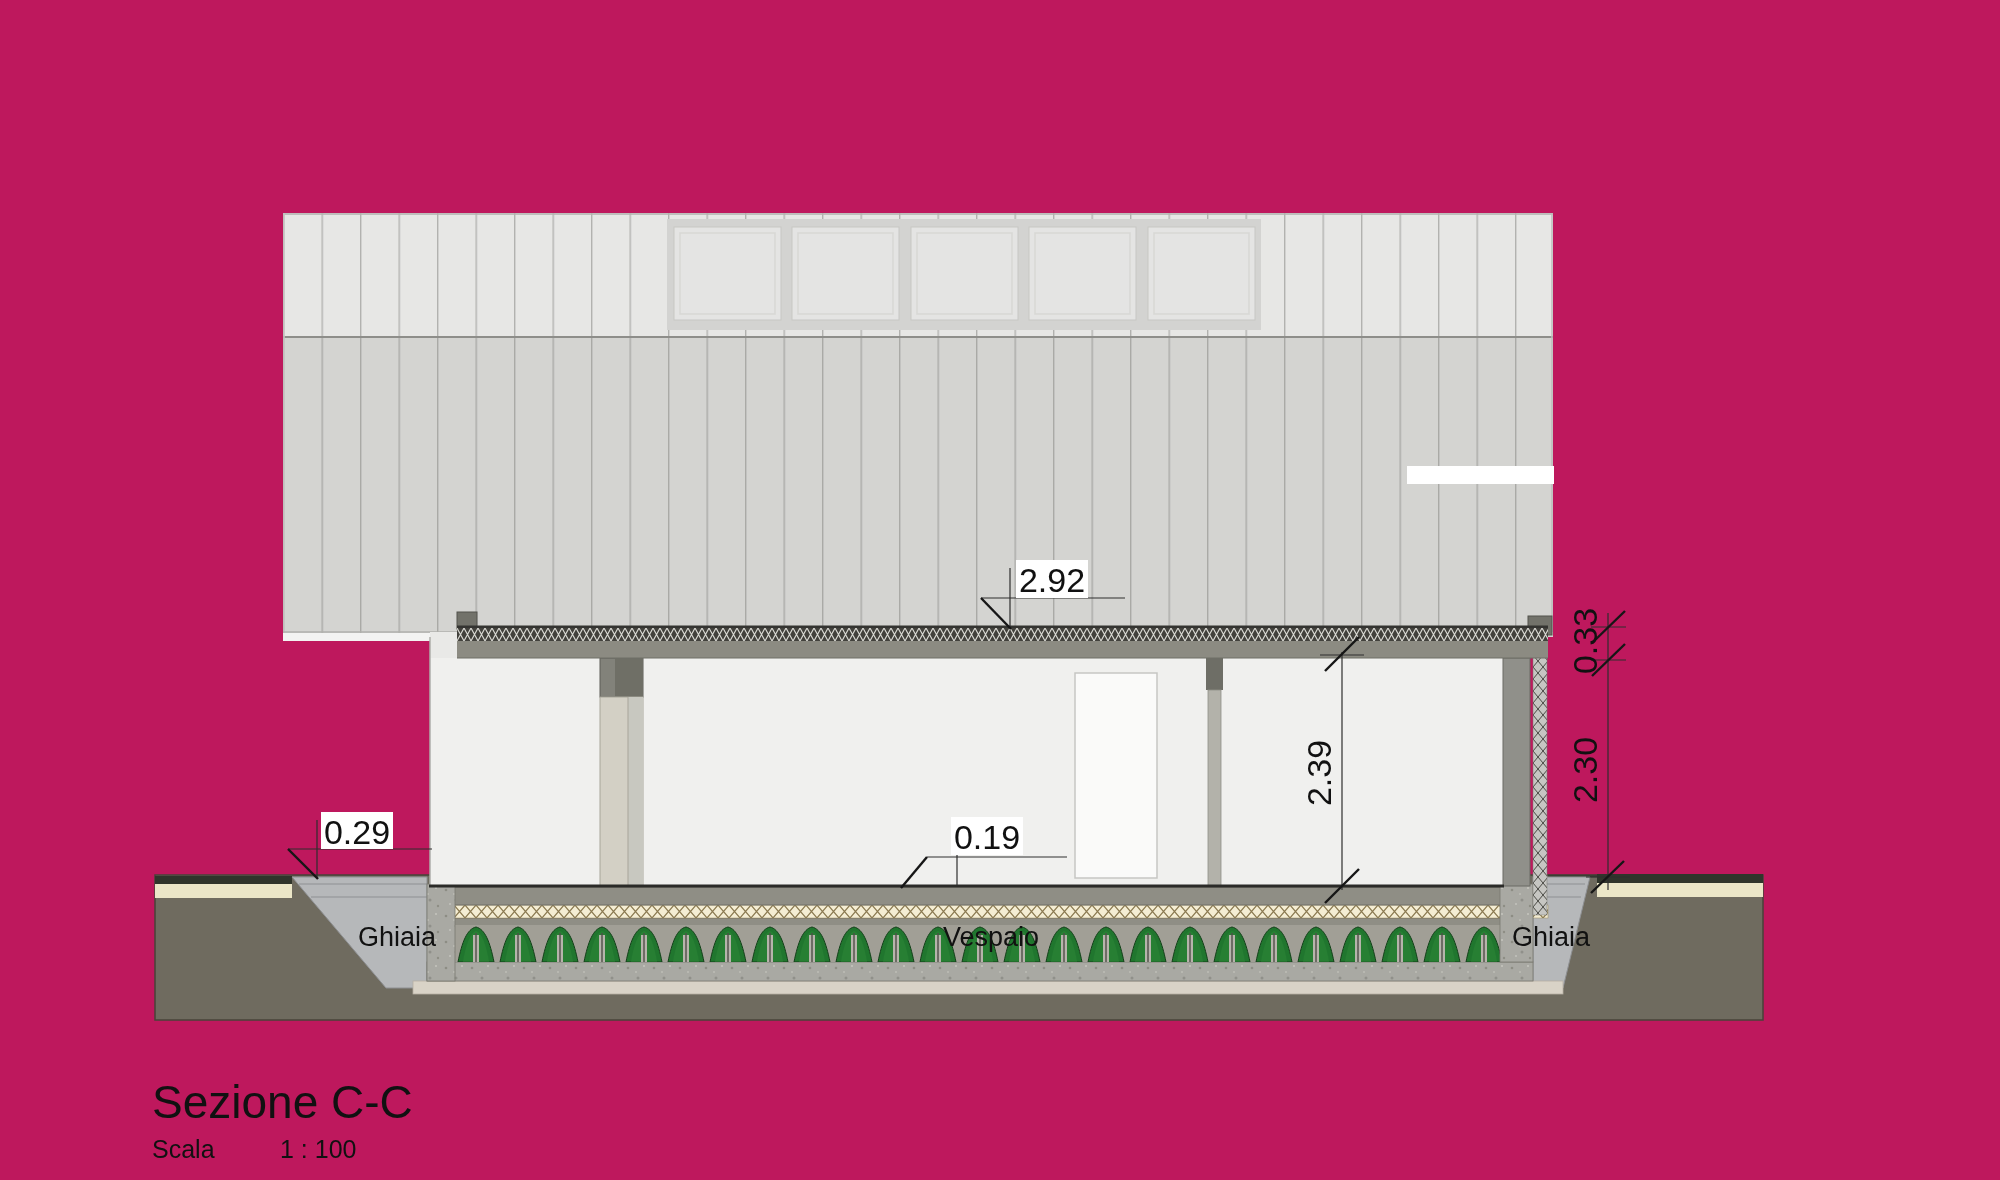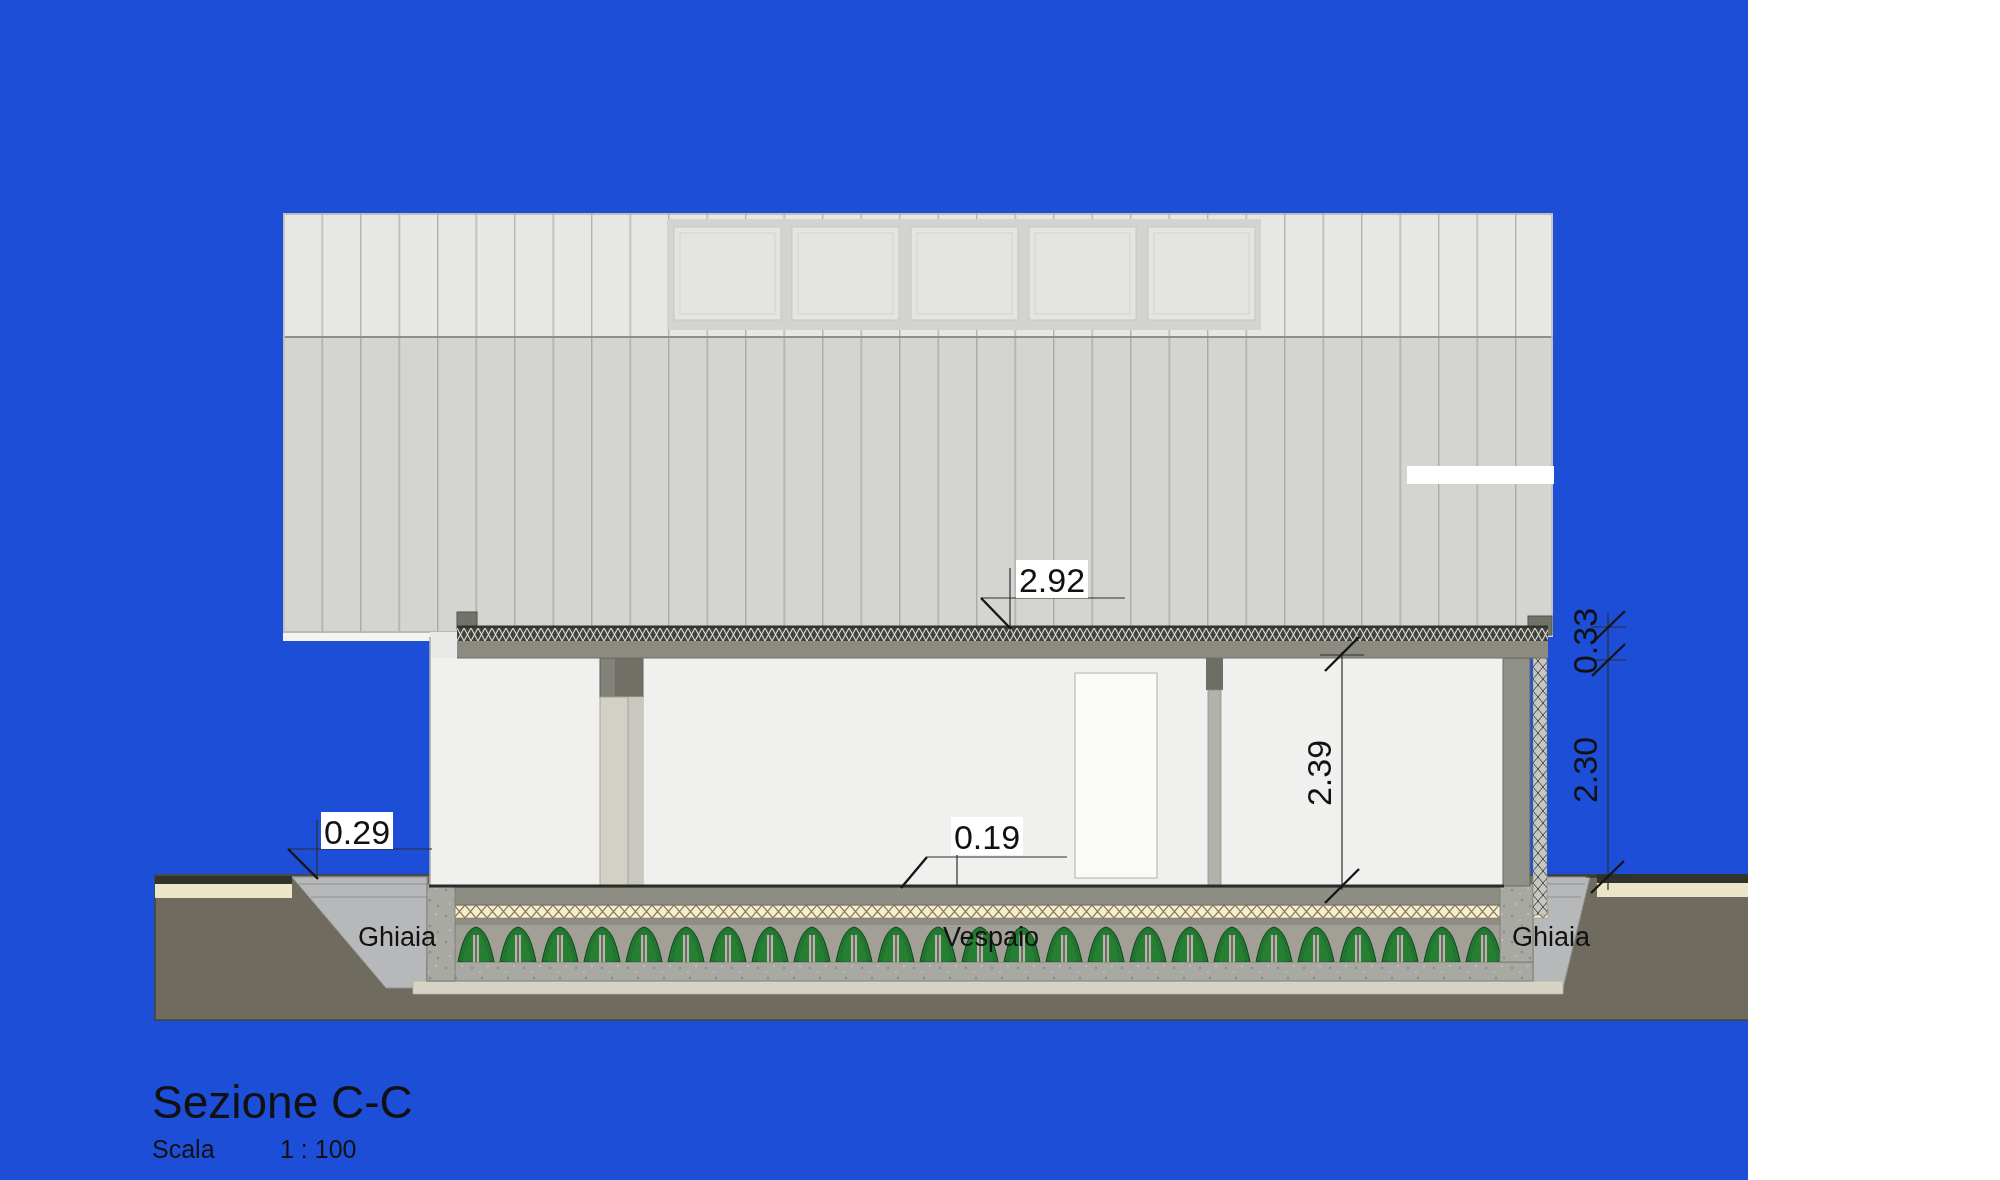--- a/index.html
+++ b/index.html
@@ -1,17 +1,17 @@
 <!DOCTYPE html>
 <html><head>
 <meta charset="utf-8">
 <style>
   html,body{margin:0;padding:0;background:#ffffff;}
-  .page{position:relative;width:1714px;height:1180px;background:#1d4ed8;overflow:hidden;
-        font-family:"Liberation Sans", sans-serif;padding-left:34px;}
+  .page{position:relative;width:2000px;height:1180px;background:#be185d;overflow:hidden;
+        font-family:"Liberation Sans", sans-serif;}
   svg{position:absolute;left:0;top:0;}
   text{fill:#111111;}
   .dim-text{font-family:"Liberation Sans", sans-serif;font-size:34px;}
   .mat-text{font-family:"Liberation Sans", sans-serif;font-size:27px;}
   .title-text{font-family:"Liberation Sans", sans-serif;font-size:46px;}
   .sub-text{font-family:"Liberation Sans", sans-serif;font-size:25px;}
   .dimline{stroke:#2e2e2e;stroke-width:1.2;fill:none;}
   .dimslash{stroke:#161616;stroke-width:2.4;fill:none;}
 </style>
 </head>

